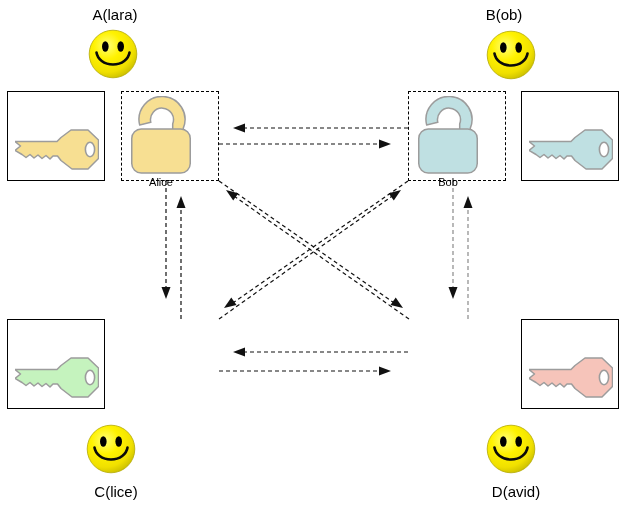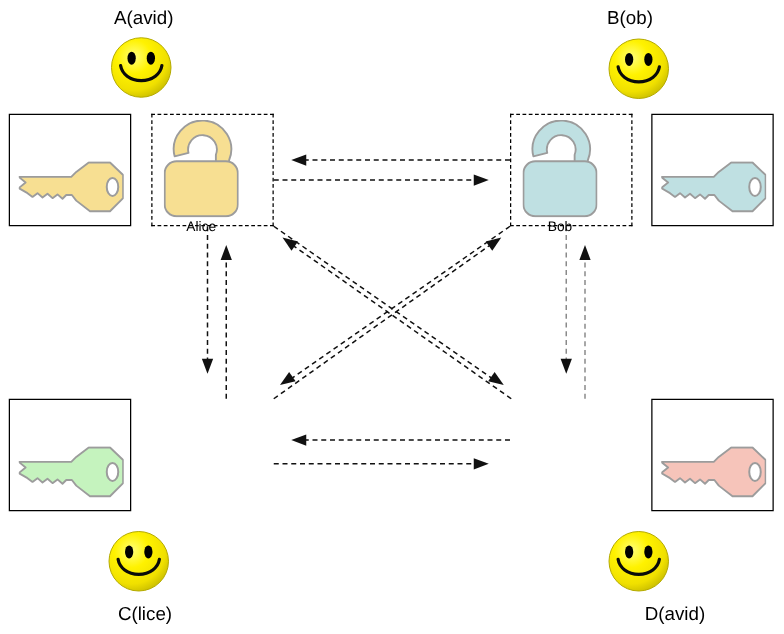--- a/index.html
+++ b/index.html
@@ -109,21 +109,21 @@
     <g>
       <line class="ln" x1="408" y1="181" x2="230" y2="305"></line>
         <polygon class="hd" points="224,308 236.5,304.9 231.3,297.5"></polygon>
     </g>
     <g>
       <line class="ln" x1="219" y1="319" x2="395" y2="194"></line>
         <polygon class="hd" points="401,190 388.6,193.2 393.8,200.6"></polygon>
     </g>
   </svg>
 
-  <div class="actor-label" style="left:115px;top:7px">A(avid)</div>
+  <div class="actor-label" style="left:115px;top:7px">A(lara)</div>
   <svg class="smiley-svg" style="left:88px;top:29px">
       <use href="#sym-smiley"></use>
     </svg>
   <div class="key-box" style="left:7px;top:91px">
     <svg class="key-svg">
         <use href="#sym-key" fill="#F7DF92"></use>
       </svg>
   </div>
   <div class="lock-box" style="left:121px;top:91px">
     <svg class="lock-svg">
@@ -159,15 +159,15 @@
   <div class="actor-label" style="left:116px;top:484px">C(lice)</div>
 
   <div class="key-box" style="left:521px;top:319px">
     <svg class="key-svg">
         <use href="#sym-key" fill="#F6C4BA"></use>
       </svg>
   </div>
   <svg class="smiley-svg" style="left:486px;top:424px">
       <use href="#sym-smiley"></use>
     </svg>
-  <div class="actor-label" style="left:540px;top:484px">D(avid)</div>
+  <div class="actor-label" style="left:516px;top:484px">D(avid)</div>
 
 </div>
 
 </body></html>

